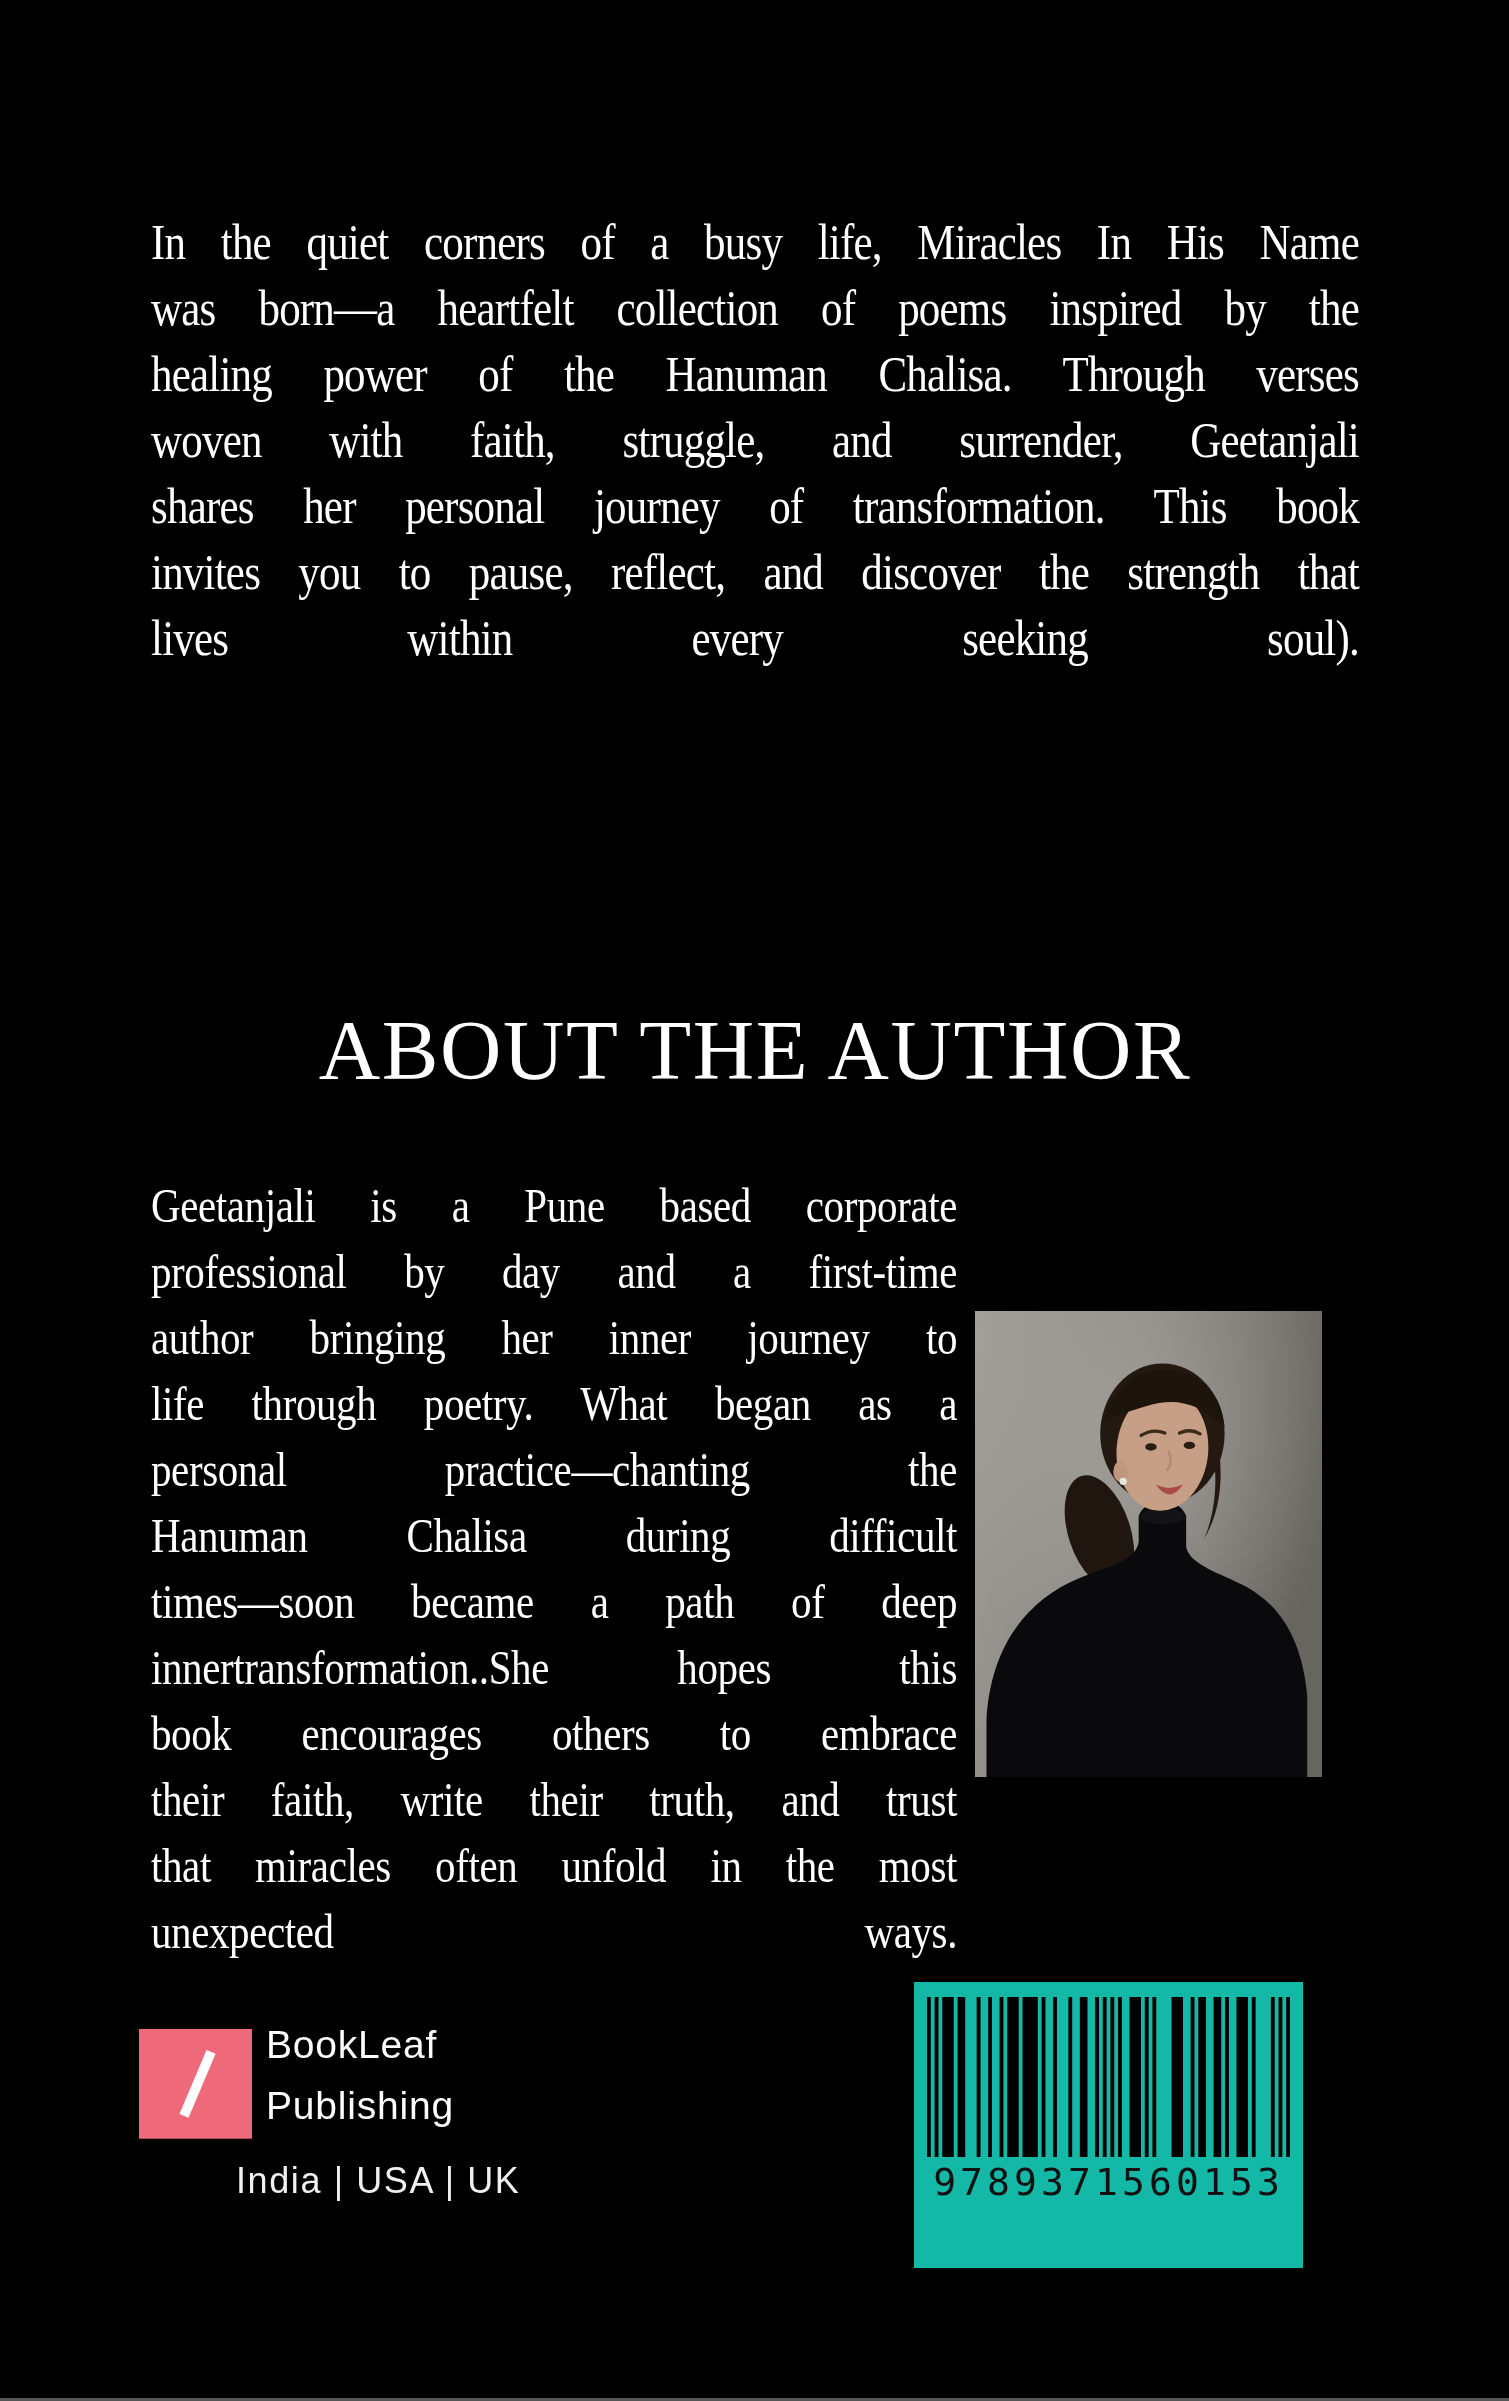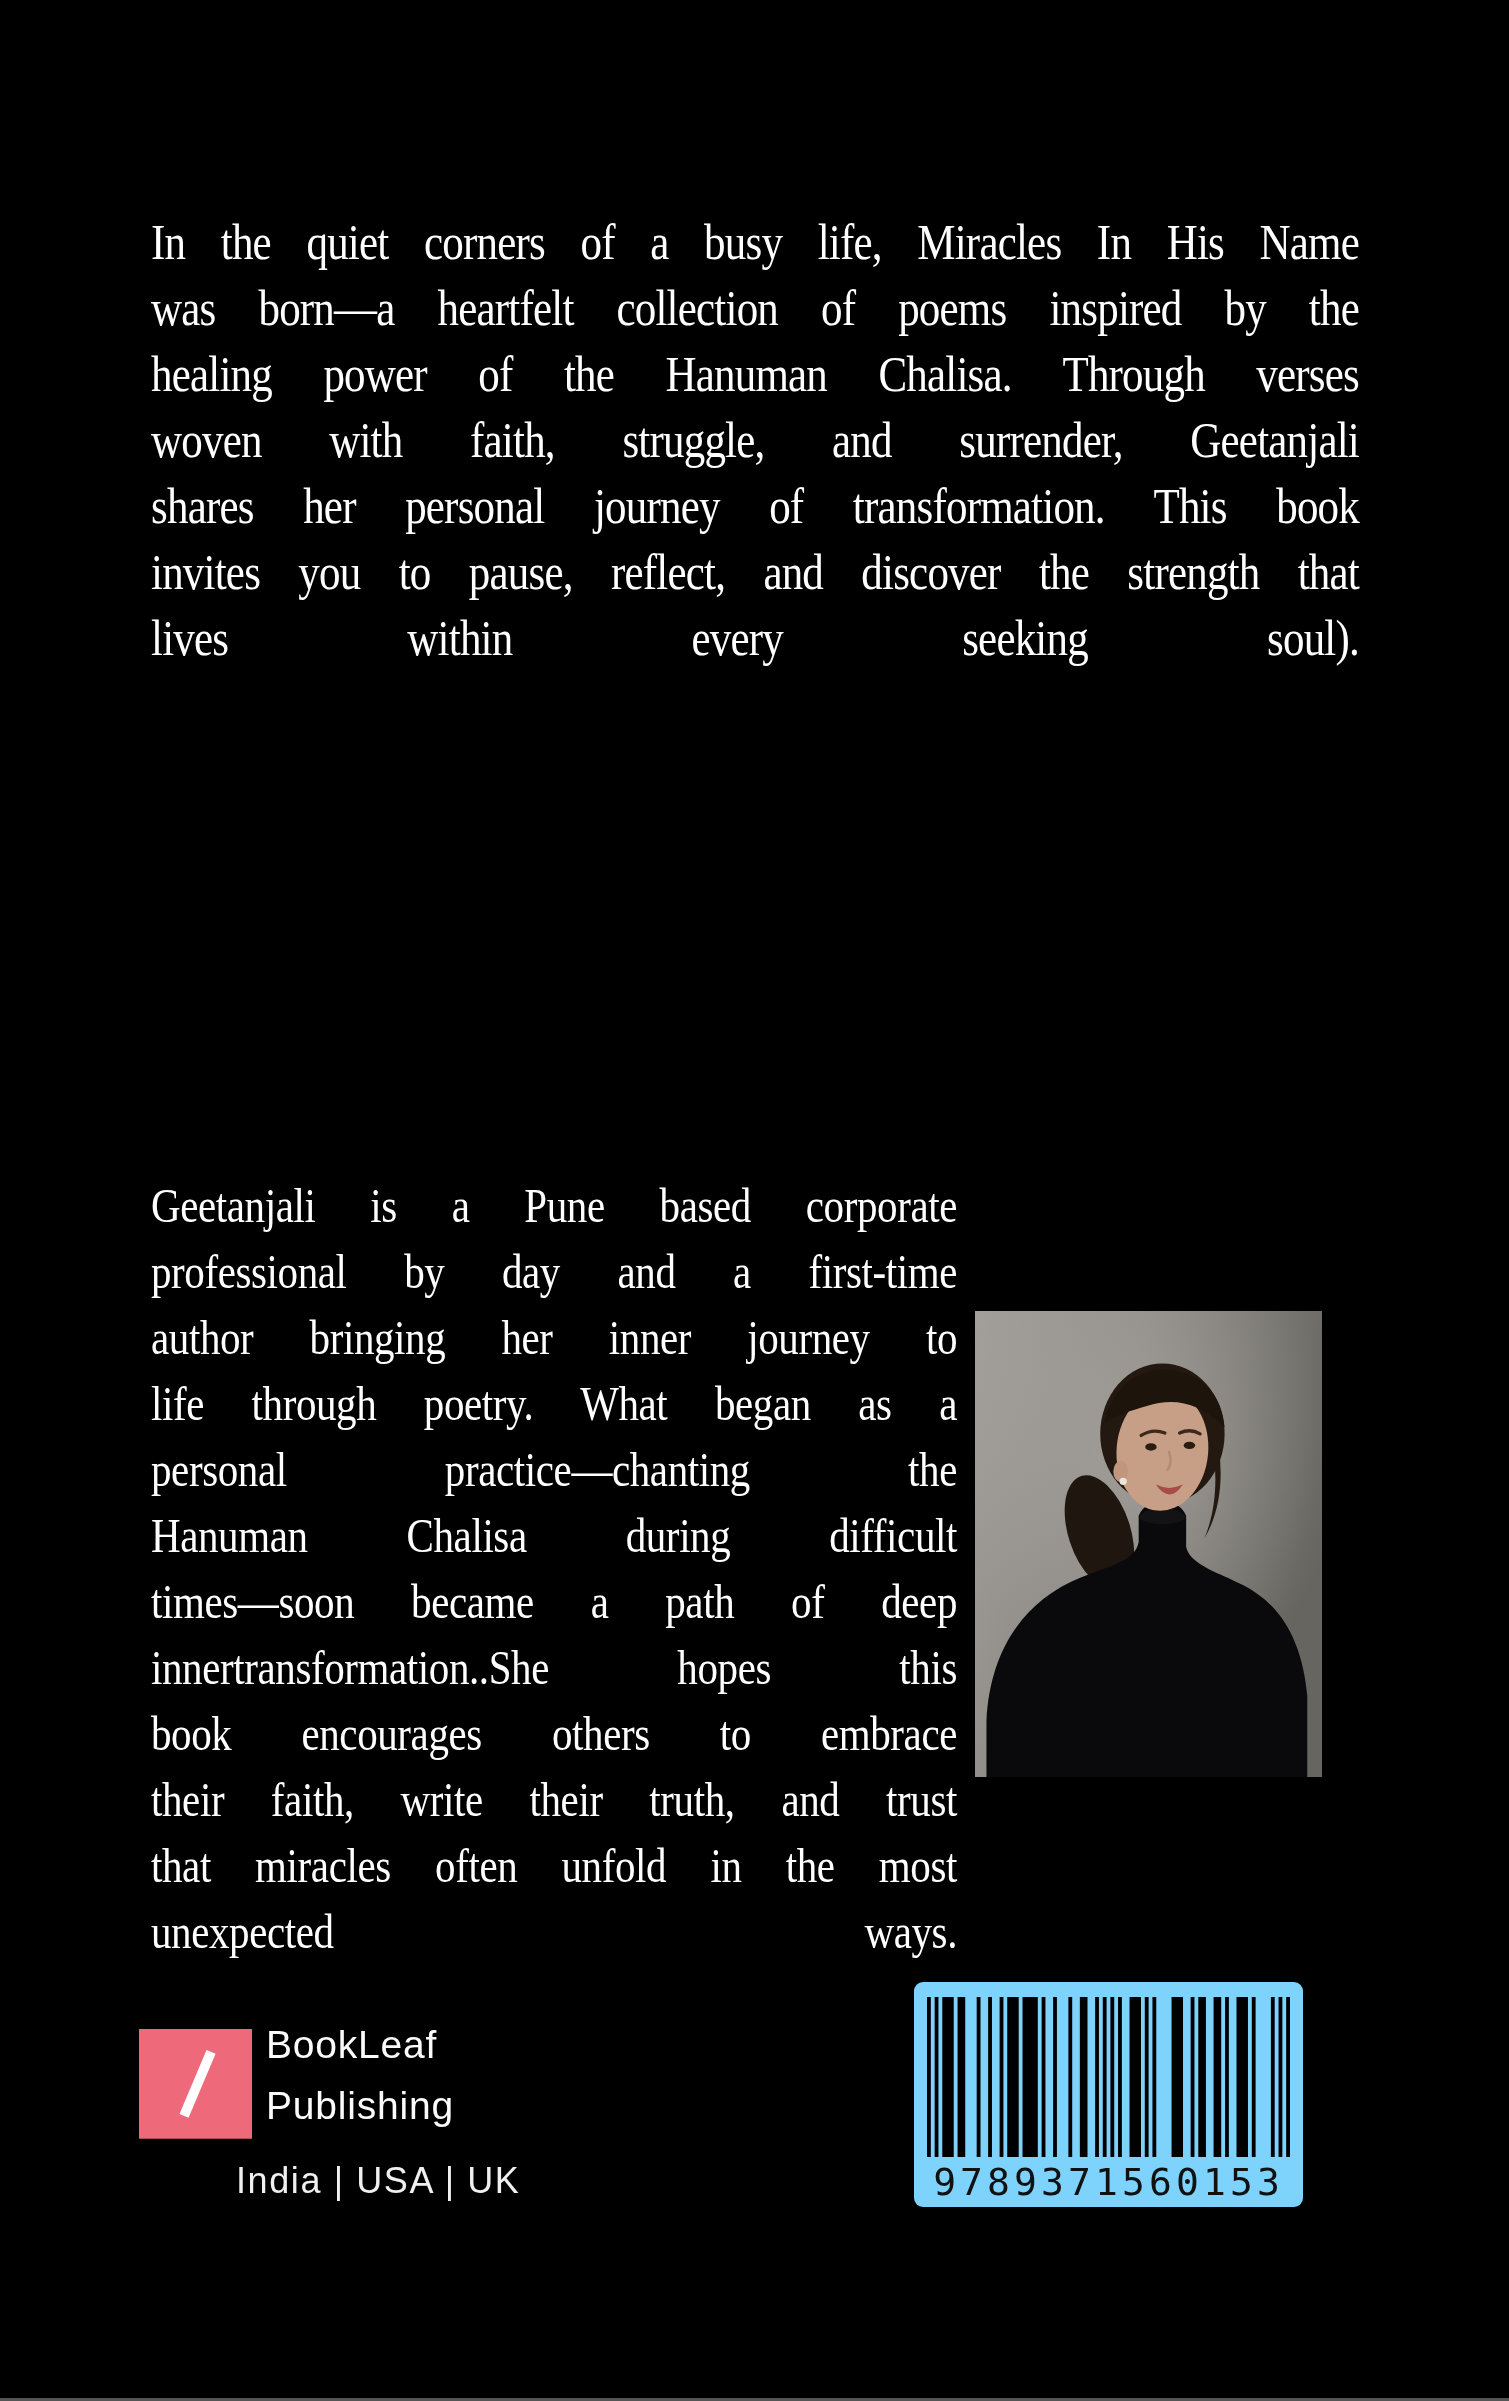--- a/index.html
+++ b/index.html
@@ -56,23 +56,22 @@
   }
   .pub-regions{
     position:absolute;left:236px;top:2160px;
     font-family:"Liberation Sans", sans-serif;
     font-weight:300;
     font-size:36px;line-height:41px;
     color:#f0f0f0;letter-spacing:1.6px;
   }
   
   .barcode{
-    position:absolute;left:914px;top:1982px;width:389px;height:225px;
-    background:#7dd3fc;
-    border-radius:9px;
+    position:absolute;left:914px;top:1982px;width:389px;height:286px;
+    background:#14b8a6;
   }
   .barcode-bars{
     position:absolute;left:13px;top:14.7px;width:363px;height:160px;
   }
   .barcode-number{
     position:absolute;left:0;top:178px;width:389px;
     text-align:center;
     font-family:"DejaVu Sans Mono", monospace;
     font-size:38px;color:#111;letter-spacing:4.1px;
   }
@@ -90,20 +89,21 @@
   <div class="synopsis">
     <div class="jline">In the quiet corners of a busy life, Miracles In His Name</div>
     <div class="jline">was born—a heartfelt collection of poems inspired by the</div>
     <div class="jline">healing power of the Hanuman Chalisa. Through verses</div>
     <div class="jline">woven with faith, struggle, and surrender, Geetanjali</div>
     <div class="jline">shares her personal journey of transformation. This book</div>
     <div class="jline">invites you to pause, reflect, and discover the strength that</div>
     <div class="jline">lives within every seeking soul).</div>
   </div>
 
+  <div class="about-heading">ABOUT THE AUTHOR</div>
 
   <div class="bio">
     <div class="jline">Geetanjali is a Pune based corporate</div>
     <div class="jline">professional by day and a first-time</div>
     <div class="jline">author bringing her inner journey to</div>
     <div class="jline">life through poetry. What began as a</div>
     <div class="jline">personal practice—chanting the</div>
     <div class="jline">Hanuman Chalisa during difficult</div>
     <div class="jline">times—soon became a path of deep</div>
     <div class="jline">innertransformation..She hopes this</div>

